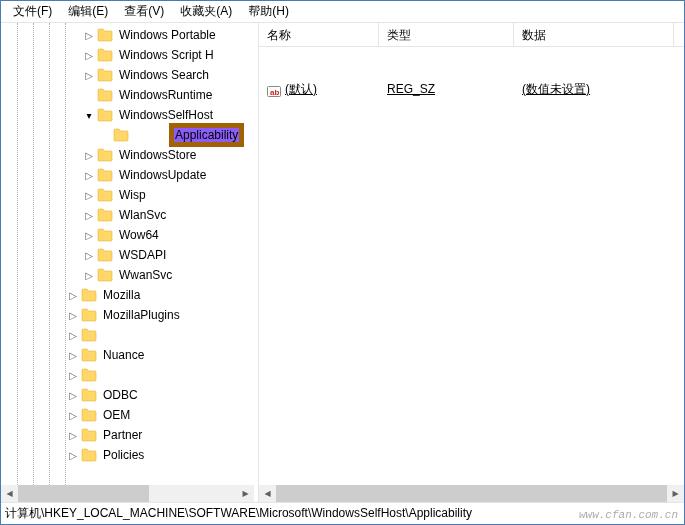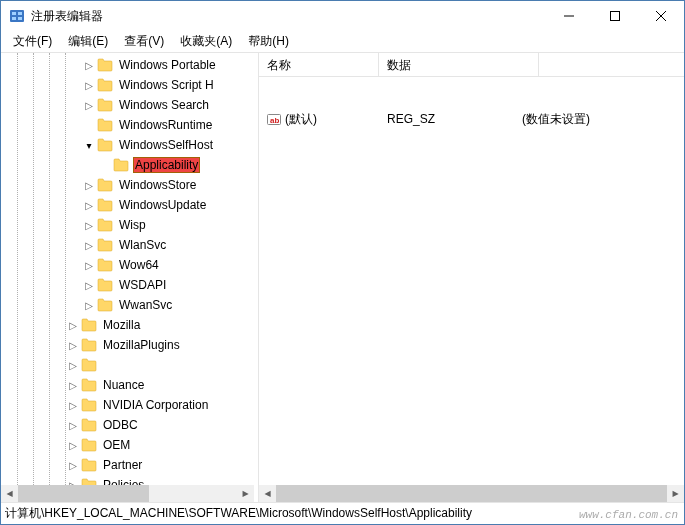--- a/index.html
+++ b/index.html
@@ -14,71 +14,44 @@
 .menu-item { font-size: 12px; padding: 2px 8px; cursor: pointer; }
 .content { flex: 1; display: flex; min-height: 0; }
 .tree-pane { width: 253px; overflow: hidden; position: relative; }
 .tree-scroll { position: absolute; inset: 0 0 17px 0; overflow: hidden; }
 .tree { font-size: 12px; padding-top: 2px; }
 .tree-row { display: flex; align-items: center; height: 20px; white-space: nowrap; position: relative; }
 .expander { width: 16px; height: 16px; display: flex; align-items: center; justify-content: center; cursor: pointer; flex-shrink: 0; color: #666; font-size: 10px; }
 .expander.blank { visibility: hidden; }
 .folder-icon { width: 16px; height: 14px; margin-right: 4px; flex-shrink: 0; }
 .tree-label { padding: 1px 2px; }
-.tree-row.selected .tree-label { background: #ef4444; border: 1px solid #a16207; padding: 0 1px; }
+.tree-row.selected .tree-label { background: #8b5cf6; border: 5px solid #a16207; padding: 0 1px; margin-left: 36px; }
 .tree-lines { position: absolute; left: 0; top: 0; bottom: 0; pointer-events: none; }
 .vline { position: absolute; top: 0; bottom: 0; border-left: 1px dotted #b0b0b0; }
 .splitter { width: 4px; cursor: ew-resize; background: #fff; }
 .list-pane { flex: 1; display: flex; flex-direction: column; border-left: 1px solid #e5e5e5; gap: 32px; }
 .list-header { display: flex; height: 24px; border-bottom: 1px solid #e5e5e5; }
 .list-header-col { font-size: 12px; padding: 4px 8px; border-right: 1px solid #e5e5e5; text-align: left; }
 .list-body { flex: 1; overflow: auto; }
 .list-row { display: flex; height: 20px; align-items: center; font-size: 12px; }
-.list-cell { padding: 0 8px; white-space: nowrap; display: flex; align-items: center; }
+.list-cell { padding: 0 8px; white-space: nowrap; display: flex; align-items: flex-end; text-decoration: underline; }
 .reg-icon { width: 14px; height: 14px; margin-right: 4px; flex-shrink: 0; }
 .hscroll { position: absolute; left: 0; right: 0; bottom: 0; height: 17px; background: #f0f0f0; display: flex; align-items: center; }
 .hscroll-btn { width: 17px; height: 17px; background: #f0f0f0; display: flex; align-items: center; justify-content: center; font-size: 8px; color: #606060; cursor: pointer; }
 .hscroll-track { flex: 1; height: 17px; position: relative; }
 .hscroll-thumb { position: absolute; top: 0; height: 17px; background: #cdcdcd; cursor: pointer; }
 .list-hscroll { height: 17px; background: #f0f0f0; display: flex; }
 .statusbar { height: 22px; border-top: 1px solid #e5e5e5; font-size: 12px; padding: 2px 4px; display: flex; align-items: flex-end; white-space: nowrap; overflow: hidden; }
 .watermark { position: absolute; right: 6px; bottom: 3px; font-size: 11px; font-style: italic; color: rgba(0,0,0,0.35); pointer-events: none; font-family: Liberation Mono, monospace; }
 </style>
 </head>
 <body>
 
 <div class="window">
 
-  <div class="titlebar">
-    <svg class="titlebar-icon" viewBox="0 0 16 16">
-      <rect x="1" y="2" width="14" height="12" fill="#3a76c4" rx="1"></rect>
-      <rect x="3" y="4" width="4" height="3" fill="#9fd0ff"></rect>
-      <rect x="9" y="4" width="4" height="3" fill="#9fd0ff"></rect>
-      <rect x="3" y="9" width="4" height="3" fill="#9fd0ff"></rect>
-      <rect x="9" y="9" width="4" height="3" fill="#9fd0ff"></rect>
-    </svg>
-    <div class="titlebar-title">注册表编辑器</div>
-    <div class="win-controls">
-      <div class="win-btn">
-        <svg width="10" height="10" viewBox="0 0 10 10">
-            <path d="M0 5 H10" stroke="#000" stroke-width="1"></path>
-          </svg>
-      </div>
-      <div class="win-btn">
-        <svg width="10" height="10" viewBox="0 0 10 10">
-            <rect x="0.5" y="0.5" width="9" height="9" fill="none" stroke="#000" stroke-width="1"></rect>
-          </svg>
-      </div>
-      <div class="win-btn close">
-        <svg width="10" height="10" viewBox="0 0 10 10">
-            <path d="M0 0 L10 10 M10 0 L0 10" stroke="#000" stroke-width="1"></path>
-          </svg>
-      </div>
-    </div>
-  </div>
 
   <div class="menubar" id="menubar">
       <div class="menu-item">文件(F)</div>
       <div class="menu-item">编辑(E)</div>
       <div class="menu-item">查看(V)</div>
       <div class="menu-item">收藏夹(A)</div>
       <div class="menu-item">帮助(H)</div>
     </div>
 
   <div class="content">
@@ -207,21 +180,20 @@
               <svg class="folder-icon" viewBox="0 0 16 14">
                 <path d="M1 3 L1 12 Q1 13 2 13 L14 13 Q15 13 15 12 L15 4 Q15 3 14 3 L7 3 L6 1 L2 1 Q1 1 1 2 Z" fill="#ffd768" stroke="#d9a520" stroke-width="0.5"></path>
               </svg>
               <span class="tree-label">Nuance</span>
             </div>
             <div class="tree-row" style="padding-left: 64px;">
               <span class="expander">▷</span>
               <svg class="folder-icon" viewBox="0 0 16 14">
                 <path d="M1 3 L1 12 Q1 13 2 13 L14 13 Q15 13 15 12 L15 4 Q15 3 14 3 L7 3 L6 1 L2 1 Q1 1 1 2 Z" fill="#ffd768" stroke="#d9a520" stroke-width="0.5"></path>
               </svg>
-              <span class="tree-label">NVIDIA Corporation</span>
             </div>
             <div class="tree-row" style="padding-left: 64px;">
               <span class="expander">▷</span>
               <svg class="folder-icon" viewBox="0 0 16 14">
                 <path d="M1 3 L1 12 Q1 13 2 13 L14 13 Q15 13 15 12 L15 4 Q15 3 14 3 L7 3 L6 1 L2 1 Q1 1 1 2 Z" fill="#ffd768" stroke="#d9a520" stroke-width="0.5"></path>
               </svg>
               <span class="tree-label">ODBC</span>
             </div>
             <div class="tree-row" style="padding-left: 64px;">
               <span class="expander">▷</span>
@@ -253,20 +225,21 @@
         </div>
         <div class="hscroll-btn">▶</div>
       </div>
     </div>
 
     <div class="splitter"></div>
 
     <div class="list-pane">
       <div class="list-header" id="list-header">
           <div class="list-header-col" style="width: 120px;">名称</div>
+          <div class="list-header-col" style="width: 135px;">类型</div>
           <div class="list-header-col" style="width: 160px;">数据</div>
         </div>
       <div class="list-body" id="list-body">
           <div class="list-row">
             <div class="list-cell" style="width:120px">
               <svg class="reg-icon" viewBox="0 0 14 14">
                 <rect x="0.5" y="2.5" width="13" height="10" rx="1" fill="#fff" stroke="#888"></rect>
                 <text x="3" y="11" font-size="8" fill="#d02020" font-weight="bold">ab</text>
               </svg>
               <span>(默认)</span>

